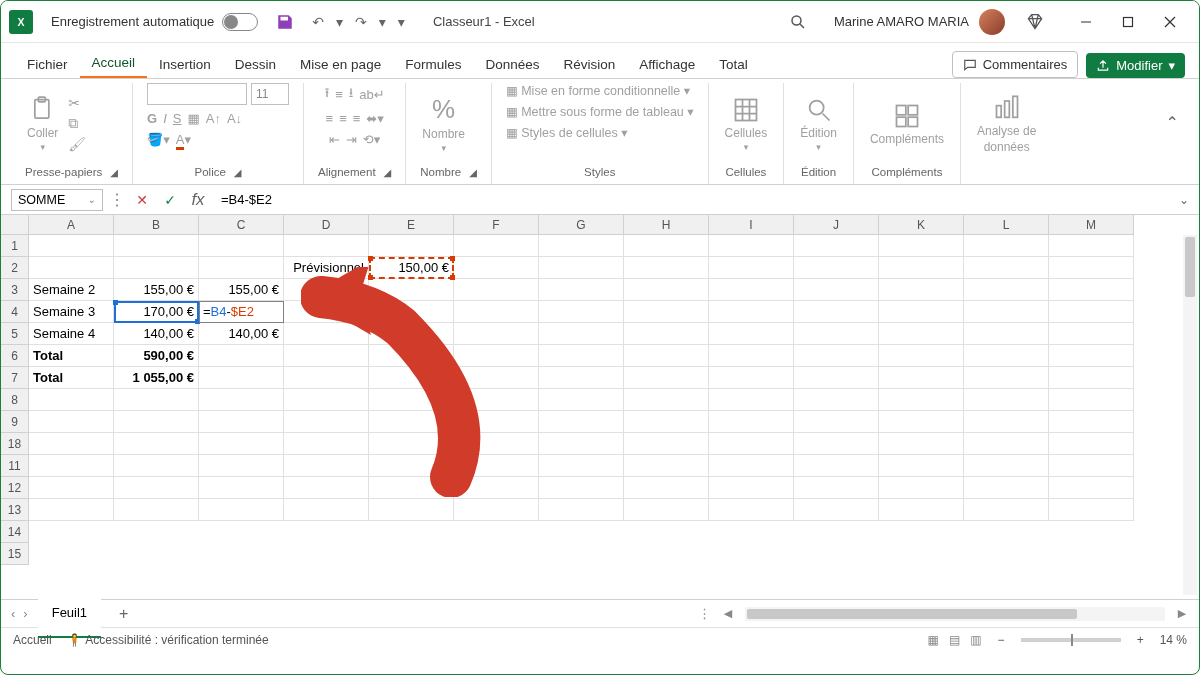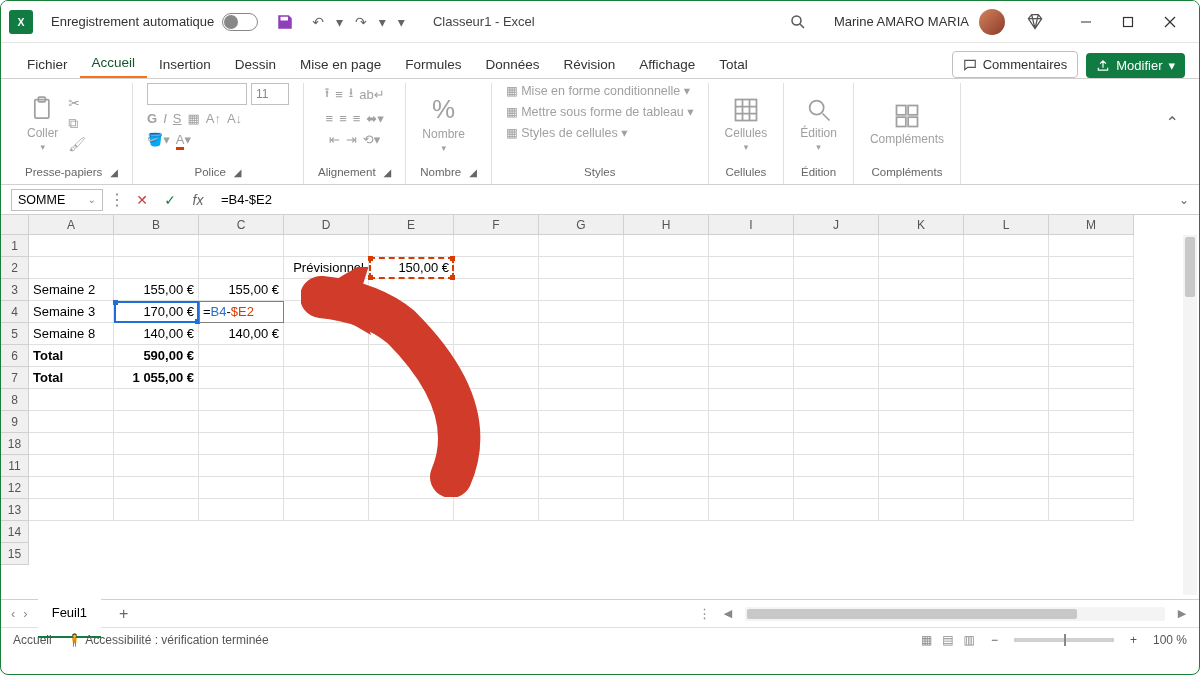--- a/index.html
+++ b/index.html
@@ -44,21 +44,21 @@
 .font-size-box { border: 1px solid #c0c0c0; width: 38px; height: 22px; font-size: 12px; padding: 1px 4px; color: #888; }
 .icon-row { display: flex; gap: 6px; font-size: 13px; align-items: center; }
 .collapse-caret { margin-left: auto; padding: 30px 10px 0 20px; color: #666; }
 
 
 .formula-bar { height: 30px; display: flex; align-items: center; border-bottom: 1px solid #d0d0d0; padding: 0 10px; gap: 6px; }
 .name-box { width: 92px; height: 22px; border: 1px solid #c0c0c0; font-size: 12.5px; padding: 2px 6px; display: flex; align-items: center; justify-content: space-between; }
 .fb-btn { width: 22px; height: 22px; display: flex; align-items: center; justify-content: center; font-size: 14px; }
 .fb-cancel { color: #c74040; }
 .fb-enter { color: #107c41; }
-.fb-fx { font-style: italic; color: #666; font-size: 14px; }
+.fb-fx { font-style: italic; color: #666; font-size: 17px; }
 .formula-input { flex: 1; height: 22px; border: none; font-size: 13px; padding: 2px 6px; outline: none; }
 .formula-expand { color: #666; font-size: 12px; }
 
 
 .grid-area { position: relative; height: 384px; overflow: hidden; }
 .corner { position: absolute; left: 0; top: 0; width: 28px; height: 20px; background: #f0f0f0; border-right: 1px solid #d0d0d0; border-bottom: 1px solid #d0d0d0; }
 .col-headers { position: absolute; left: 28px; top: 0; height: 20px; display: flex; }
 .col-h { width: 85px; background: #f0f0f0; border-right: 1px solid #d0d0d0; border-bottom: 1px solid #d0d0d0; font-size: 12px; text-align: center; line-height: 20px; color: #555; }
 .row-headers { position: absolute; left: 0; top: 20px; width: 28px; }
 .row-h { height: 22px; background: #f0f0f0; border-right: 1px solid #d0d0d0; border-bottom: 1px solid #d0d0d0; font-size: 12px; text-align: center; line-height: 22px; color: #555; }
@@ -340,20 +340,31 @@
           </svg>
         <span>Compléments</span>
       </div>
     </div>
     <div class="rgroup-label">
         <span>Compléments</span>
       </div>
   </div>
 
   <div class="rgroup" style="border-right:none">
+    <div class="rgroup-body">
+      <div class="bigbtn">
+        <svg class="bigbtn-icon" viewBox="0 0 24 24" fill="none" stroke="#a0a0a0" stroke-width="1.5">
+            <rect x="3" y="10" width="4" height="10"></rect>
+            <rect x="10" y="6" width="4" height="14"></rect>
+            <rect x="17" y="2" width="4" height="18"></rect>
+          </svg>
+        <span>Analyse de</span>
+        <span>données</span>
+      </div>
+    </div>
     <div class="rgroup-label">&nbsp;</div>
   </div>
   <div class="collapse-caret">⌃</div>
 </div>
 
 <div class="formula-bar">
   <div class="name-box">
     <span>SOMME</span>
     <span style="font-size:10px;color:#888">⌄</span>
   </div>
@@ -454,21 +465,21 @@
         <div class="cell"></div>
         <div class="cell"></div>
         <div class="cell"></div>
         <div class="cell"></div>
         <div class="cell"></div>
         <div class="cell"></div>
         <div class="cell"></div>
         <div class="cell"></div>
       </div>
       <div class="cell-row">
-        <div class="cell ">Semaine 8</div>
+        <div class="cell ">Semaine 4</div>
         <div class="cell r">140,00 €</div>
         <div class="cell r">140,00 €</div>
         <div class="cell"></div>
         <div class="cell"></div>
         <div class="cell"></div>
         <div class="cell"></div>
         <div class="cell"></div>
         <div class="cell"></div>
         <div class="cell"></div>
         <div class="cell"></div>
@@ -643,14 +654,14 @@
   </span>
   <div class="spacer"></div>
   <div class="view-btns">
     <span>▦</span>
     <span>▤</span>
     <span>▥</span>
   </div>
   <span>−</span>
   <div class="zoom-slider"></div>
   <span>+</span>
-  <span>100 %</span>
+  <span>14 %</span>
 </div>
 
 </body></html>

